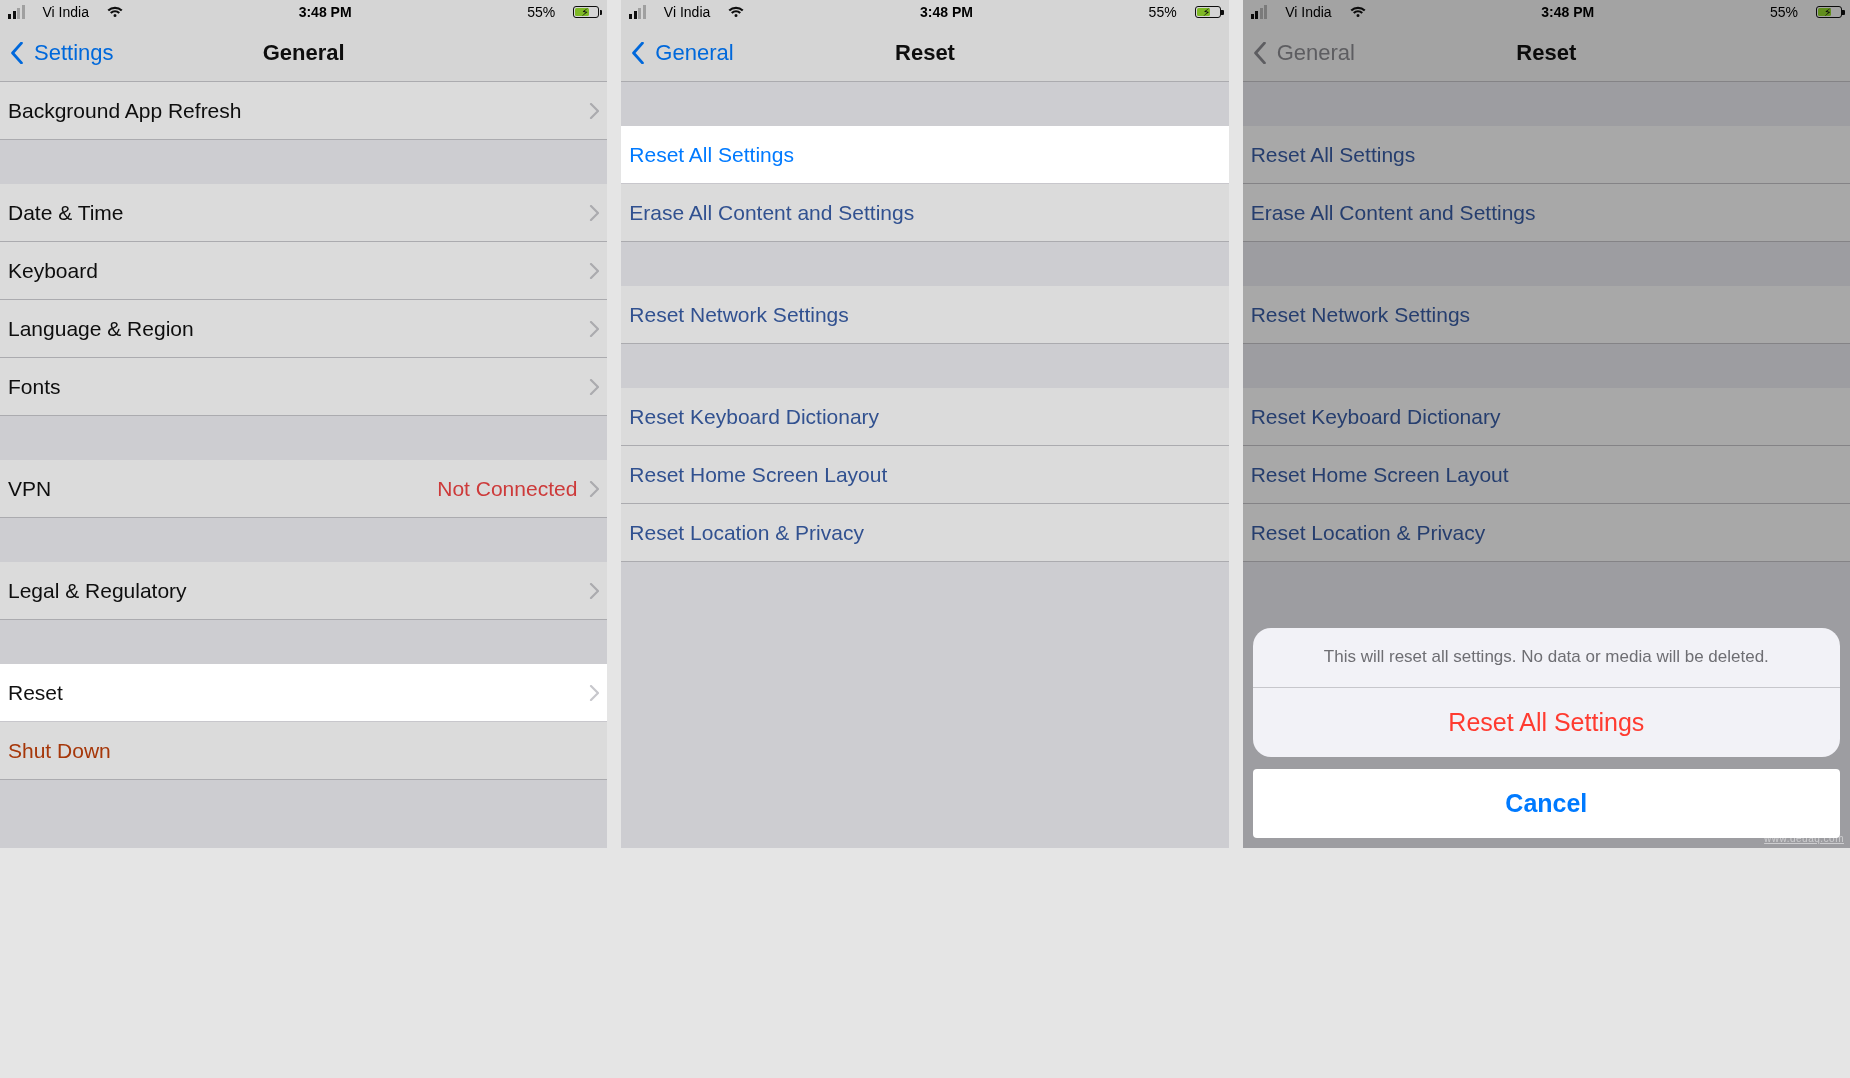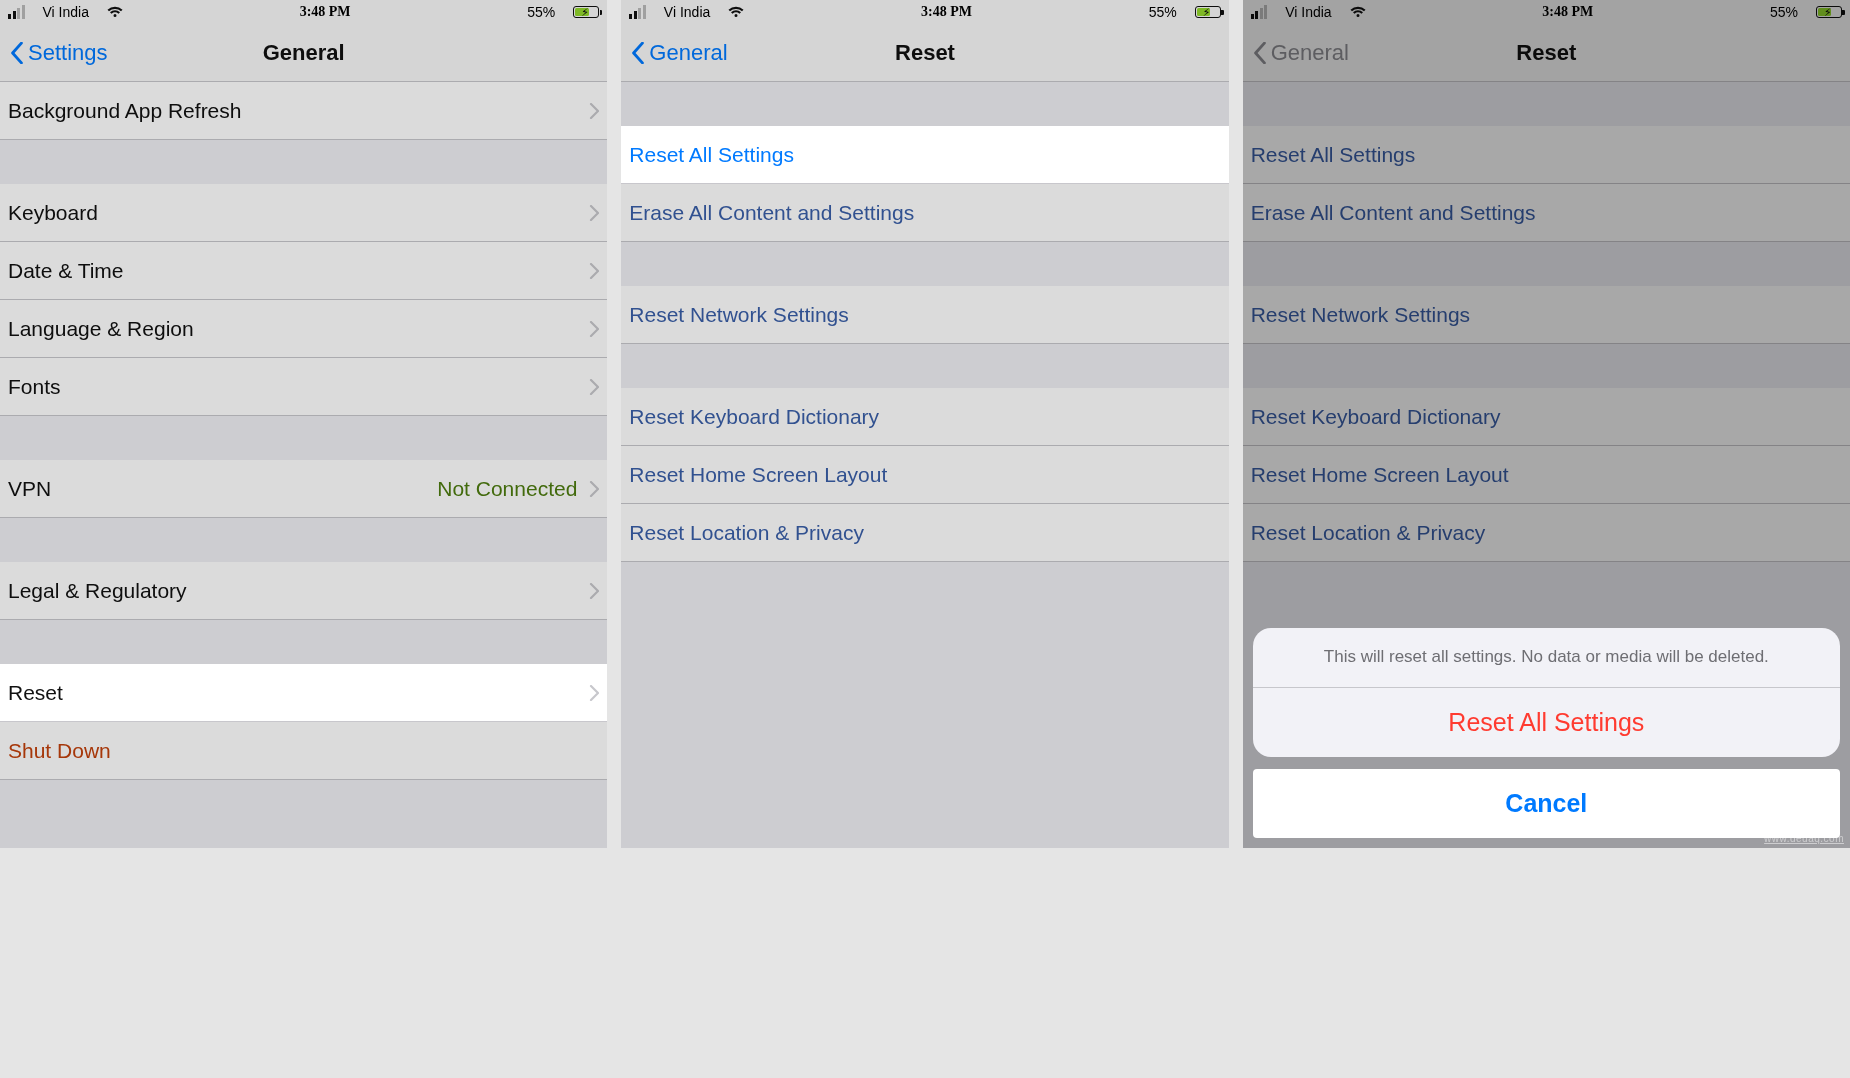--- a/index.html
+++ b/index.html
@@ -41,21 +41,21 @@
     height: 24px;
     display: flex;
     align-items: center;
     justify-content: space-between;
     padding: 0 8px;
     font-size: 14px;
     font-weight: 500;
     background: #f8f8f8;
   }
   .statusbar .left, .statusbar .right { display: flex; align-items: center; gap: 18px; }
-  .statusbar .center { font-weight: 600; font-family: Liberation Serif, serif; }
+  .statusbar .center { font-weight: 600; }
   .signal-bars { display: flex; align-items: flex-end; gap: 1.5px; }
   .signal-bars span { width: 3px; background: #111; display:block;}
   .signal-bars span:nth-child(1){height:5px;}
   .signal-bars span:nth-child(2){height:8px;}
   .signal-bars span:nth-child(3){height:11px; background:#bbb;}
   .signal-bars span:nth-child(4){height:14px; background:#bbb;}
   .wifi-icon svg { display:block }
   .battery {
     width: 26px; height: 12px;
     border: 1.2px solid #111; border-radius: 3px;
@@ -76,21 +76,21 @@
   .navbar {
     height: 58px;
     background:#f8f8f8;
     border-bottom:1px solid #c8c7cc;
     display:flex;
     align-items:center;
     position:relative;
     padding:0 10px;
   }
   .navbar .back {
-    display:flex; align-items:center; gap:4px;
+    display:flex; align-items:center; gap:10px;
     color:#007aff; font-size:22px;
   }
   .navbar .back .chev svg{display:block}
   .navbar .title {
     position:absolute; left:50%; transform:translateX(-50%);
     font-size:22px; font-weight:600; color:#111;
   }
   
   .group { margin-top:44px; }
   .group.first-tight { margin-top:0; }
@@ -100,21 +100,21 @@
     display:flex;
     align-items:center;
     padding:0 8px;
     font-size:21px;
     color:#111;
     border-bottom: 0.5px solid #c8c7cc;
     position:relative;
   }
   .row.link-style { color:#007aff; }
   .row.link-style.dimlink { color:#3a5fa8; } 
-  .row .detail { margin-left:auto; color:#4d7c0f; font-size:21px; margin-right:12px;}
+  .row .detail { margin-left:auto; color:#ef4444; font-size:21px; margin-right:12px;}
   .row .chevron { color:#c7c7cc; }
   .row .chevron svg{display:block}
   .row.highlighted { z-index:2; position:relative; }
   .dim-overlay .row.highlighted { box-shadow: 0 0 0 0 rgba(0,0,0,0);} 
   
   .dim-overlay .row.highlighted,
   .dim-overlay .navbar.pass, 
   .bright { position:relative; z-index:5 !important; }
   .dim-overlay .row.highlighted::before {
     content:""; position:absolute; inset:0; background:#fff; z-index:-1;
@@ -216,30 +216,30 @@
       <span class="chevron">
           <svg width="10" height="16" viewBox="0 0 10 16">
             <path d="M2 1l7 7-7 7" stroke="#c7c7cc" stroke-width="2.2" fill="none" stroke-linecap="round" stroke-linejoin="round"></path>
           </svg>
         </span>
     </div>
   </div>
 
   <div class="group">
     <div class="row">
+      <span>Date &amp; Time</span>
+      <span class="detail"></span>
+      <span class="chevron">
+          <svg width="10" height="16" viewBox="0 0 10 16">
+            <path d="M2 1l7 7-7 7" stroke="#c7c7cc" stroke-width="2.2" fill="none" stroke-linecap="round" stroke-linejoin="round"></path>
+          </svg>
+        </span>
+    </div>
+    <div class="row">
       <span>Keyboard</span>
-      <span class="detail"></span>
-      <span class="chevron">
-          <svg width="10" height="16" viewBox="0 0 10 16">
-            <path d="M2 1l7 7-7 7" stroke="#c7c7cc" stroke-width="2.2" fill="none" stroke-linecap="round" stroke-linejoin="round"></path>
-          </svg>
-        </span>
-    </div>
-    <div class="row">
-      <span>Date &amp; Time</span>
       <span class="detail"></span>
       <span class="chevron">
           <svg width="10" height="16" viewBox="0 0 10 16">
             <path d="M2 1l7 7-7 7" stroke="#c7c7cc" stroke-width="2.2" fill="none" stroke-linecap="round" stroke-linejoin="round"></path>
           </svg>
         </span>
     </div>
     <div class="row">
       <span>Language &amp; Region</span>
       <span class="detail"></span>

